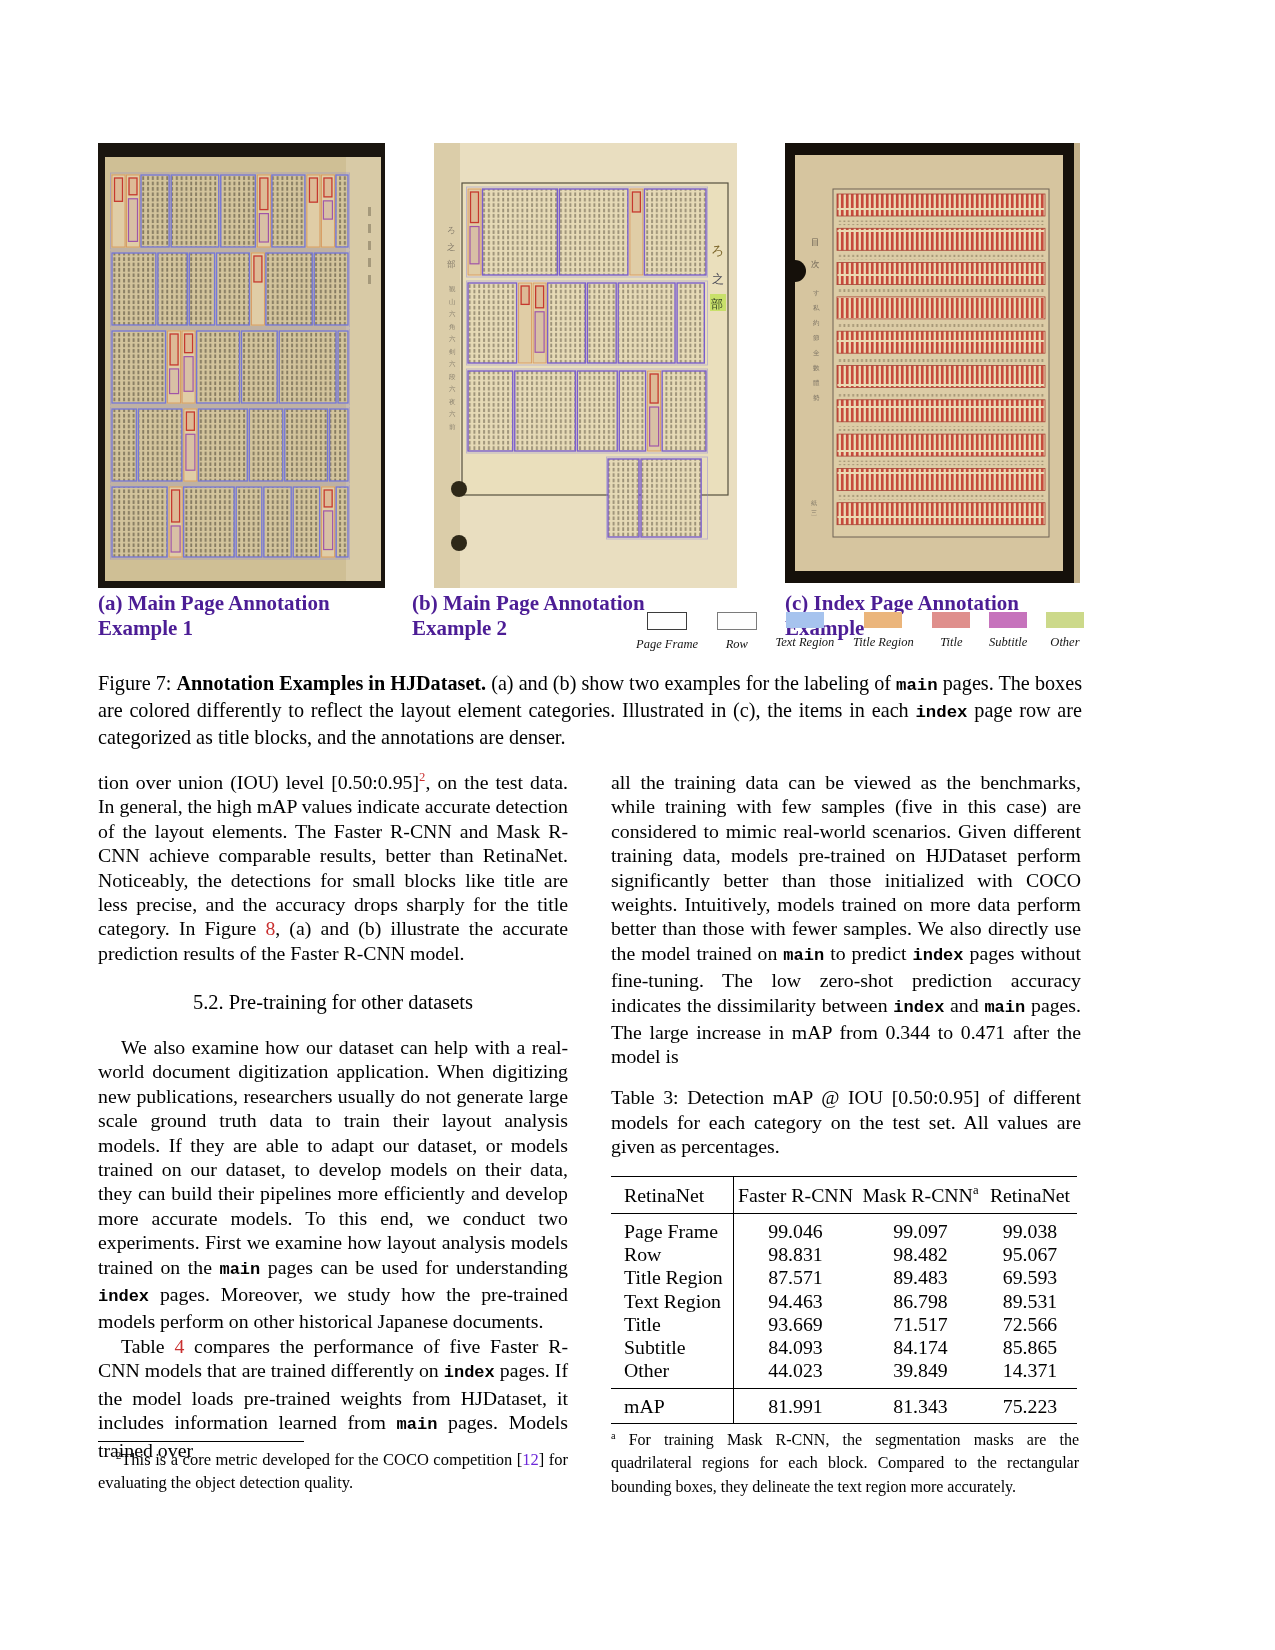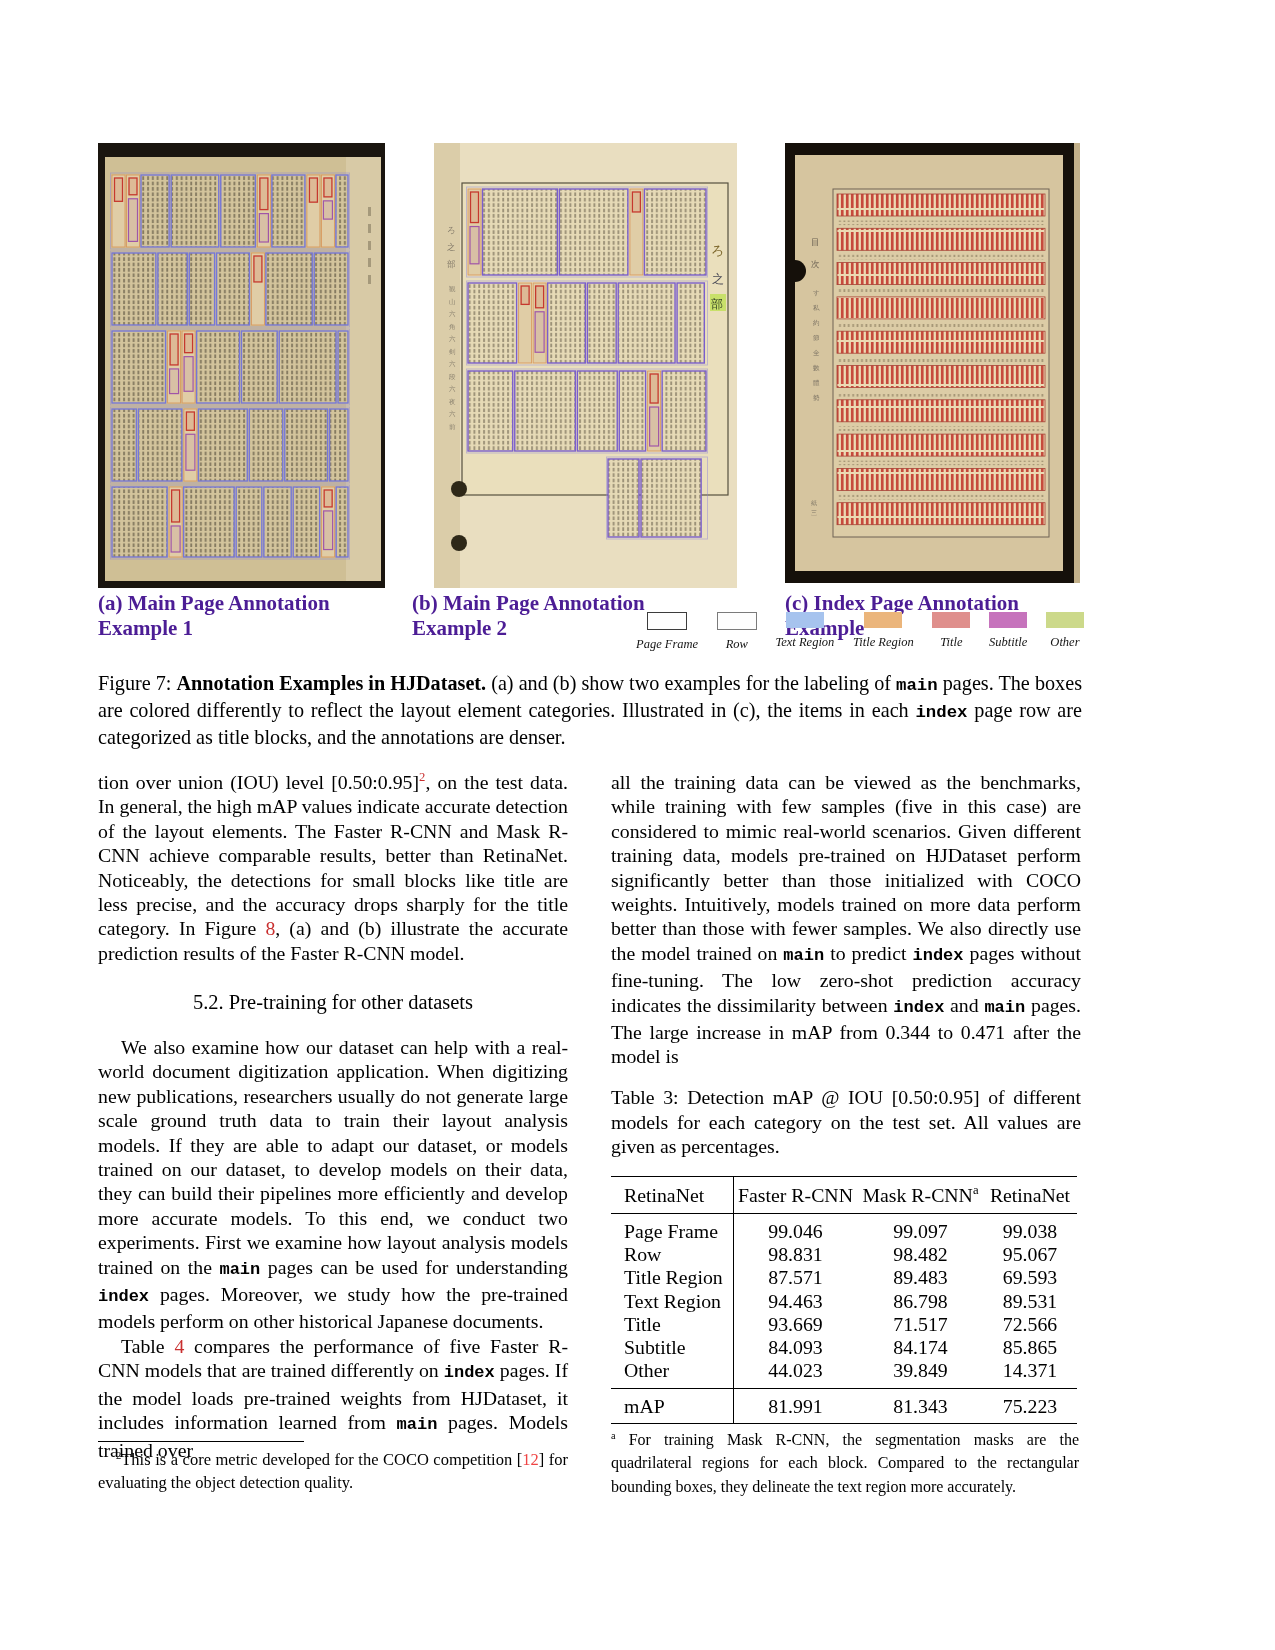--- a/index.html
+++ b/index.html
@@ -61,21 +61,21 @@
   .t3c2{width:125px;text-align:center;}
   .t3c3{width:94px;text-align:center;}
   .t3-vline{position:absolute;left:122px;top:0;bottom:0;width:1.1px;background:#000;}
   #table-footnote{position:absolute;left:611px;top:1428px;width:468px;
                   font-size:16px;line-height:23.4px;text-align:justify;}
 
   
   .s-b{font-weight:bold;margin-top:44px;}
   .s-m{font-family:"Liberation Mono","DejaVu Sans Mono",monospace;font-size:0.86em;font-weight:bold;}
   .s-r{color:#c92f2f;}
-  .s-g{color:#ef4444;}
+  .s-g{color:#6d28d9;}
   .s-sup{vertical-align:super;font-size:0.64em;line-height:0;}
 </style>
 </head>
 <body>
 
 <div class="sheet">
 
   <div class="panel" id="panel-a">
       <svg xmlns="http://www.w3.org/2000/svg" width="287" height="445">
         <rect width="287" height="445" fill="#1a150f"></rect>

